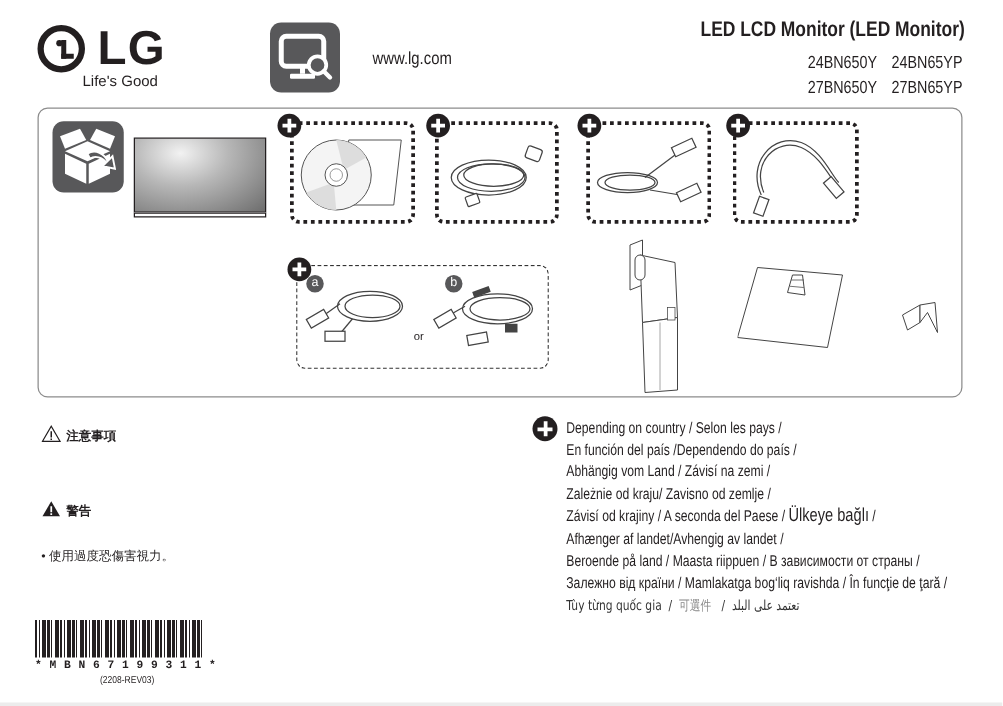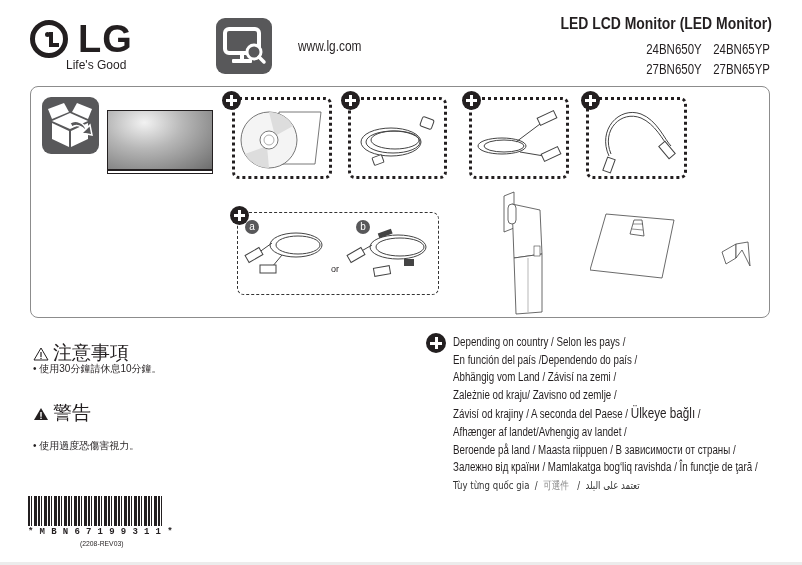--- a/index.html
+++ b/index.html
@@ -33,21 +33,21 @@
   .dash { border: 3px dotted #231f20; border-radius: 7px; }
   .dash-thin { border: 1.5px dashed #333; border-radius: 7px; }
   .plus { width: 19px; height: 19px; border-radius: 50%; background: #231f20; }
   .plus::before { content:""; position:absolute; left:4px; top:8px; width:11px; height:3px; background:#fff; }
   .plus::after { content:""; position:absolute; left:8px; top:4px; width:3px; height:11px; background:#fff; }
 
   .badge { width: 14px; height: 14px; border-radius: 50%; background: #58585a; color: #fff; font-size: 10px; text-align: center; line-height: 13px; }
   .or-text { font-size: 9px; }
 
   
-  .warn-title { left: 33px; top: 340px; font-size: 19px; font-weight: normal; }
+  .warn-title { left: 33px; top: 340px; font-size: 10px; font-weight: bold; }
   .warn-title .tri { display:inline-block; vertical-align: -2px; margin-right: 4px; }
   .bullets { left: 33px; font-size: 10px; line-height: 13px; }
   .bullets div::before { content: "• "; }
 
   
   .avail-plus { left: 426px; top: 333px; width: 20px; height: 20px; }
   .avail-plus::before { left:4px; top:8.5px; width:12px; height:3px; }
   .avail-plus::after { left:8.5px; top:4px; width:3px; height:12px; }
   .avail { left: 453px; top: 334px; font-size: 12.5px; line-height: 17.6px; transform: scaleX(0.78); transform-origin: left top; white-space: nowrap; }
   .avail .big { font-size: 15px; }
@@ -205,21 +205,20 @@
 <div class="abs warn-title">
   <span class="tri">
     <svg width="16" height="14" viewBox="0 0 16 14">
         <path d="M8 1 L15 13 L1 13 Z" fill="none" stroke="#231f20" stroke-width="1"></path>
         <rect x="7.4" y="5" width="1.2" height="5" fill="#231f20"></rect>
         <rect x="7.4" y="10.8" width="1.2" height="1.2" fill="#231f20"></rect>
       </svg>
   </span><span>注意事項</span>
 </div>
 <div class="abs bullets" style="top:362px;">
-  <div>使用30分鐘請休息10分鐘。</div>
 </div>
 
 <div class="abs warn-title" style="top:400px;">
   <span class="tri">
     <svg width="16" height="14" viewBox="0 0 16 14">
         <path d="M8 1 L15 13 L1 13 Z" fill="#231f20"></path>
         <rect x="7.3" y="5" width="1.4" height="4.8" fill="#fff"></rect>
         <rect x="7.3" y="10.6" width="1.4" height="1.4" fill="#fff"></rect>
       </svg>
   </span><span>警告</span>

